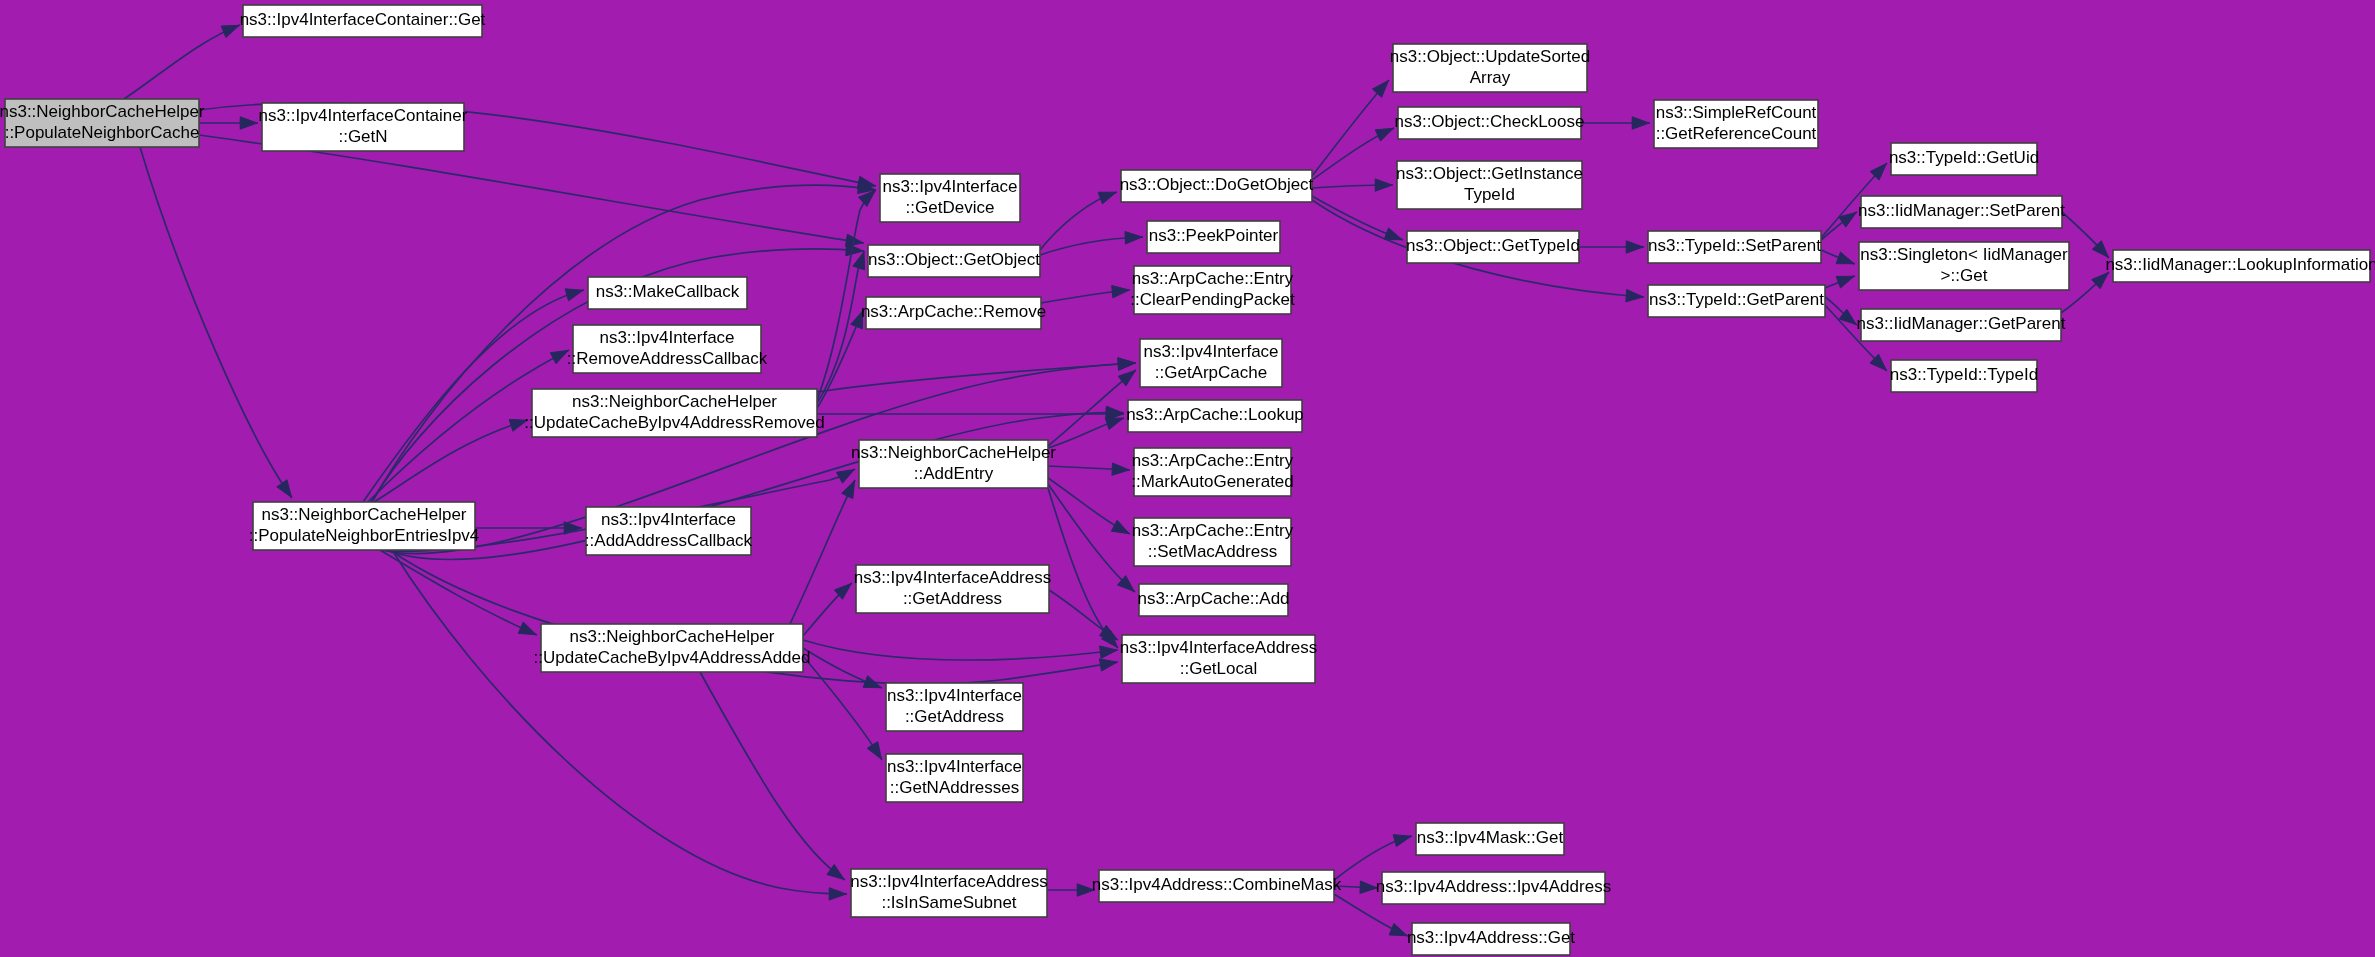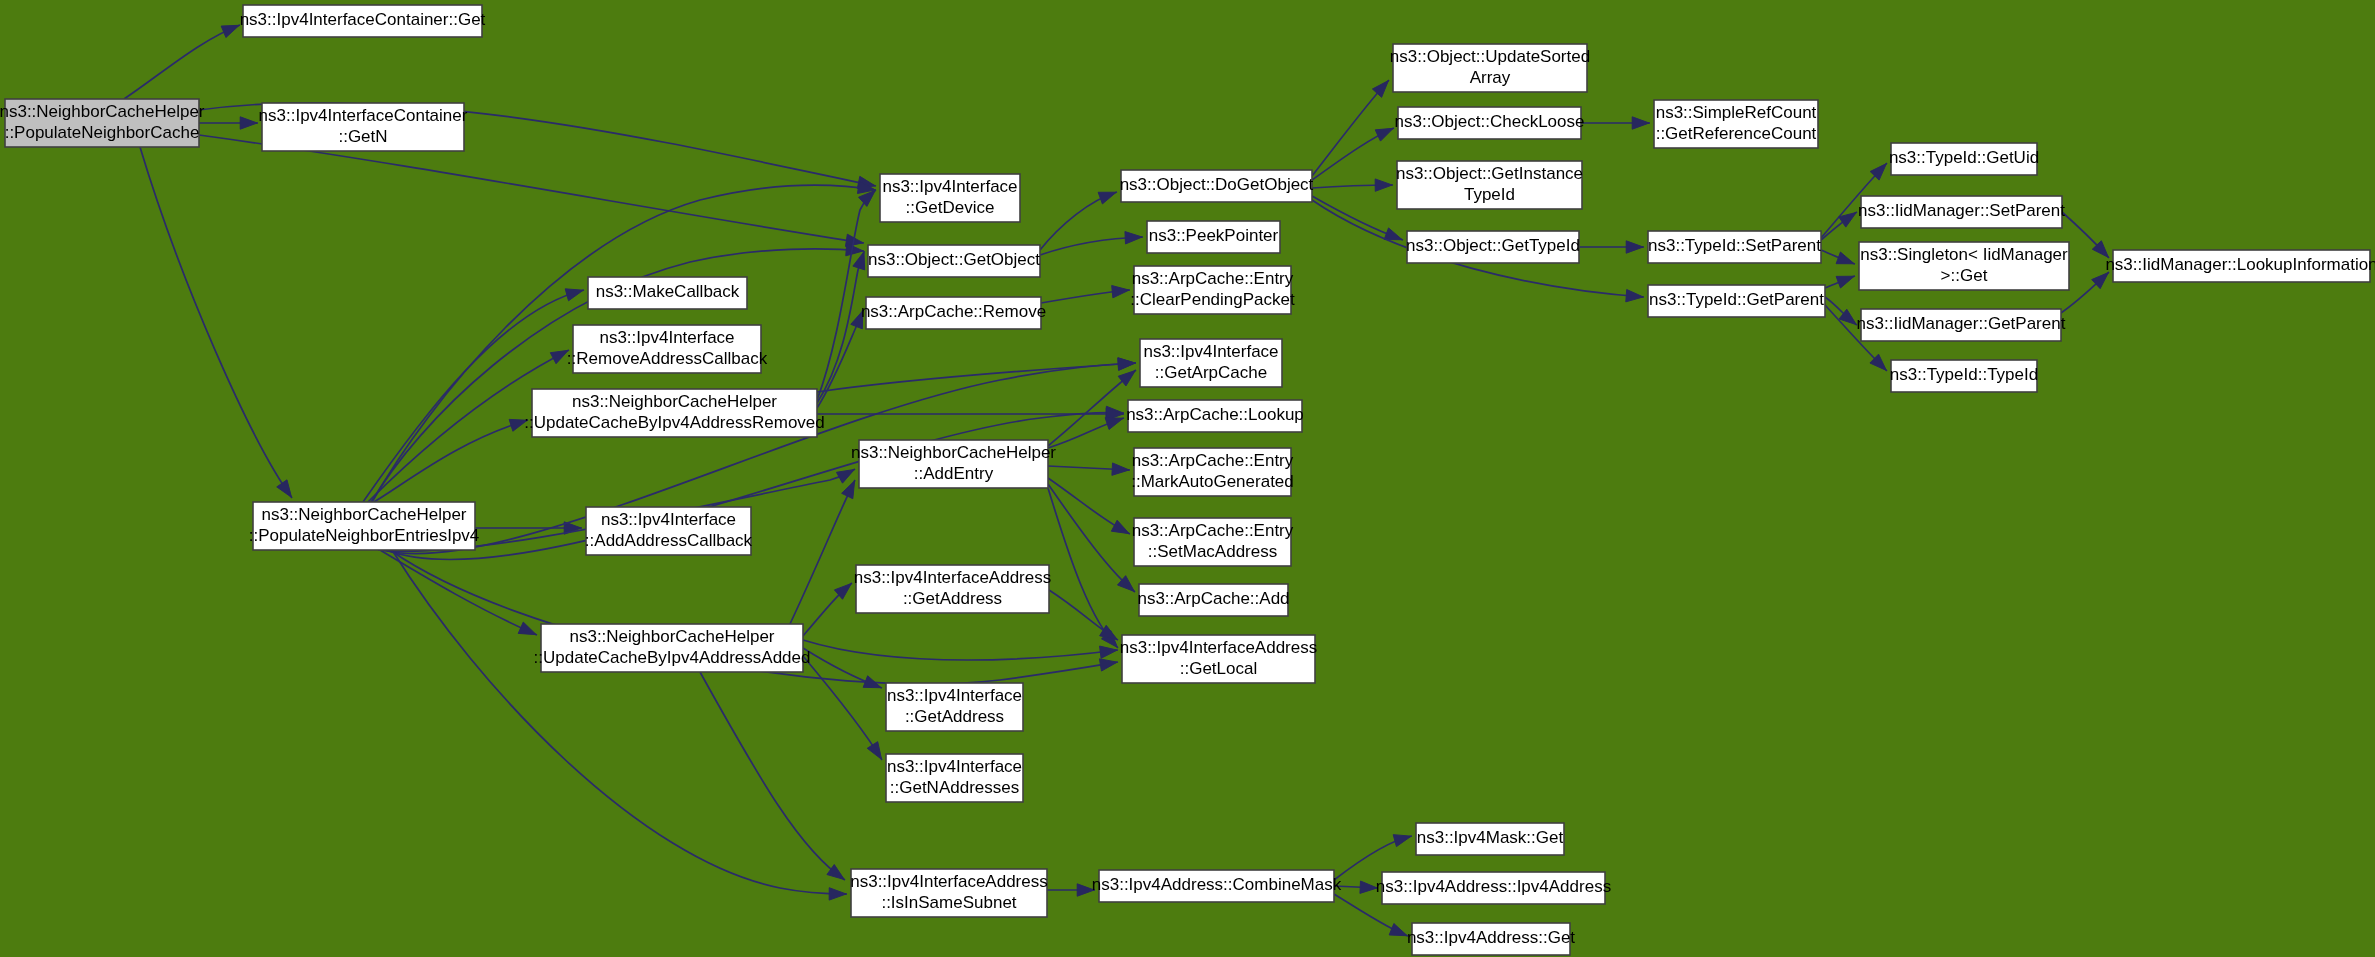--- a/index.html
+++ b/index.html
@@ -1,18 +1,18 @@
 <!DOCTYPE html>
 <html><head>
 <meta charset="utf-8">
 <title>ns3::NeighborCacheHelper::PopulateNeighborCache call graph</title>
 <style>
   html,body{margin:0;padding:0;background:#ffffff;}
   body{font-family:"Liberation Sans","DejaVu Sans",sans-serif;}
-  #graph-root{position:relative;width:2375px;height:957px;background:#4d7c0f;overflow:hidden;}
+  #graph-root{position:relative;width:2375px;height:957px;background:#a21caf;overflow:hidden;}
   svg.callgraph{display:block;width:2375px;height:957px;}
   .node rect{fill:#ffffff;stroke:#404040;stroke-width:1.6px;}
   .node.root rect{fill:#bfbfbf;stroke:#404040;stroke-width:1.6px;}
   .node text{font-family:"Liberation Sans","DejaVu Sans",sans-serif;font-size:17px;fill:#000000;dominant-baseline:middle;text-anchor:middle;}
   .edge path{fill:none;stroke:#2a2a6a;stroke-width:1.7px;}
   .edge polygon{fill:#27275f;stroke:#27275f;stroke-width:1px;}
 </style>
 </head>
 <body>
 

